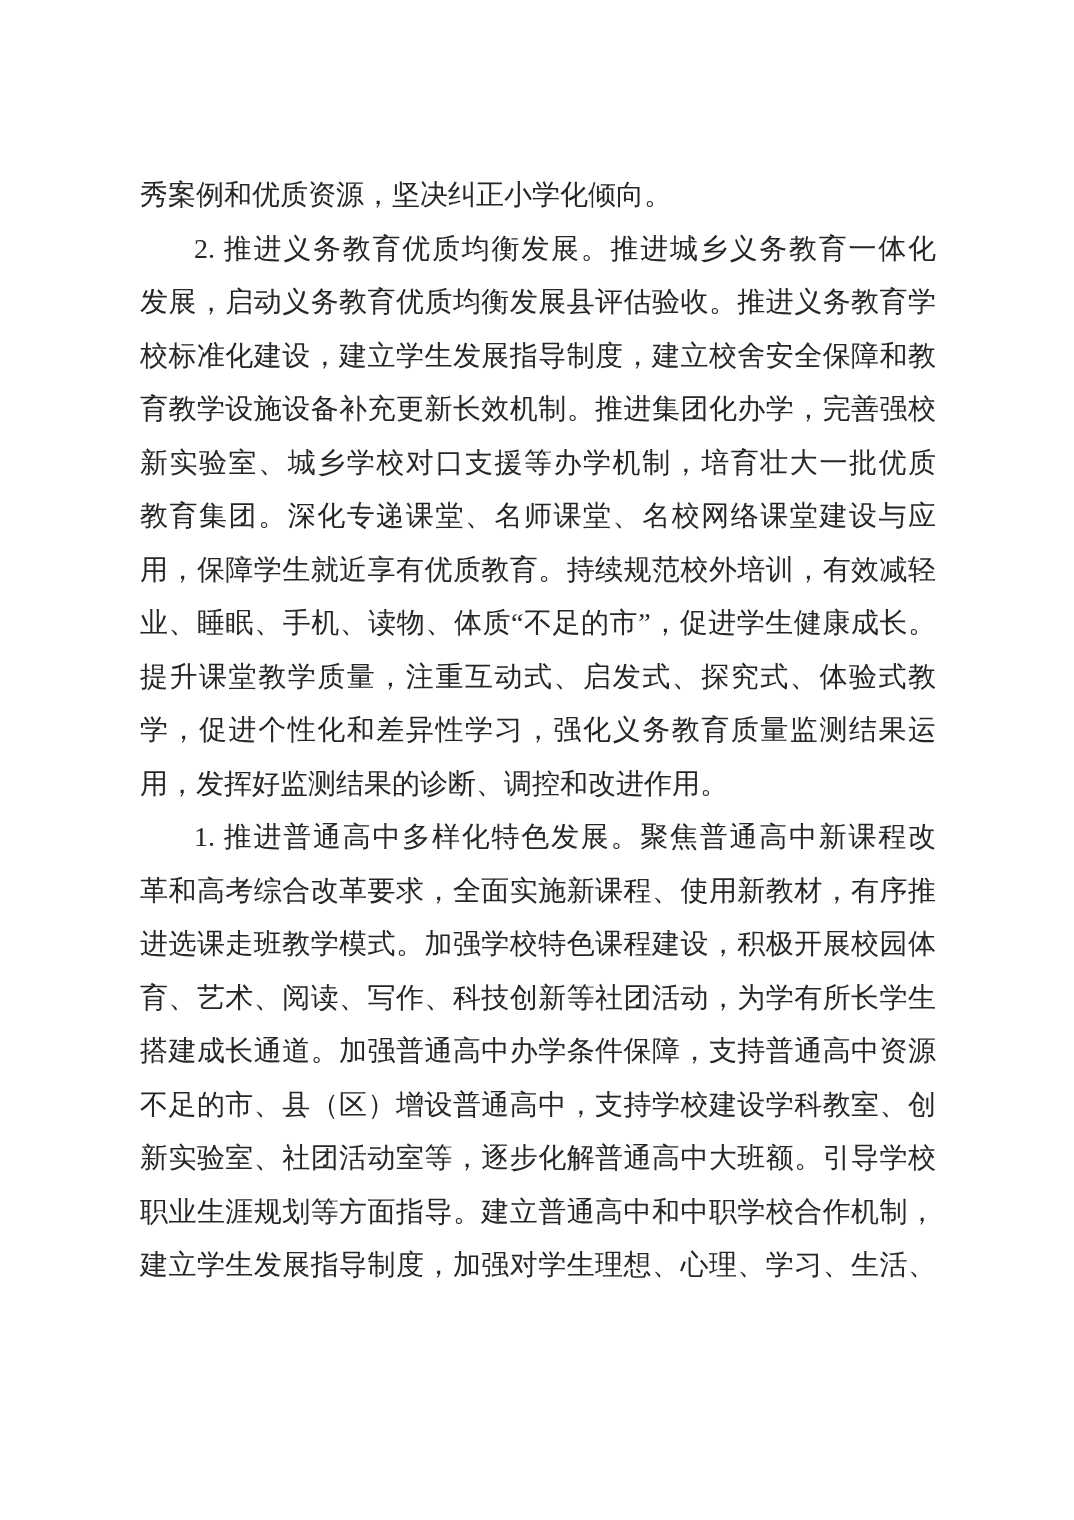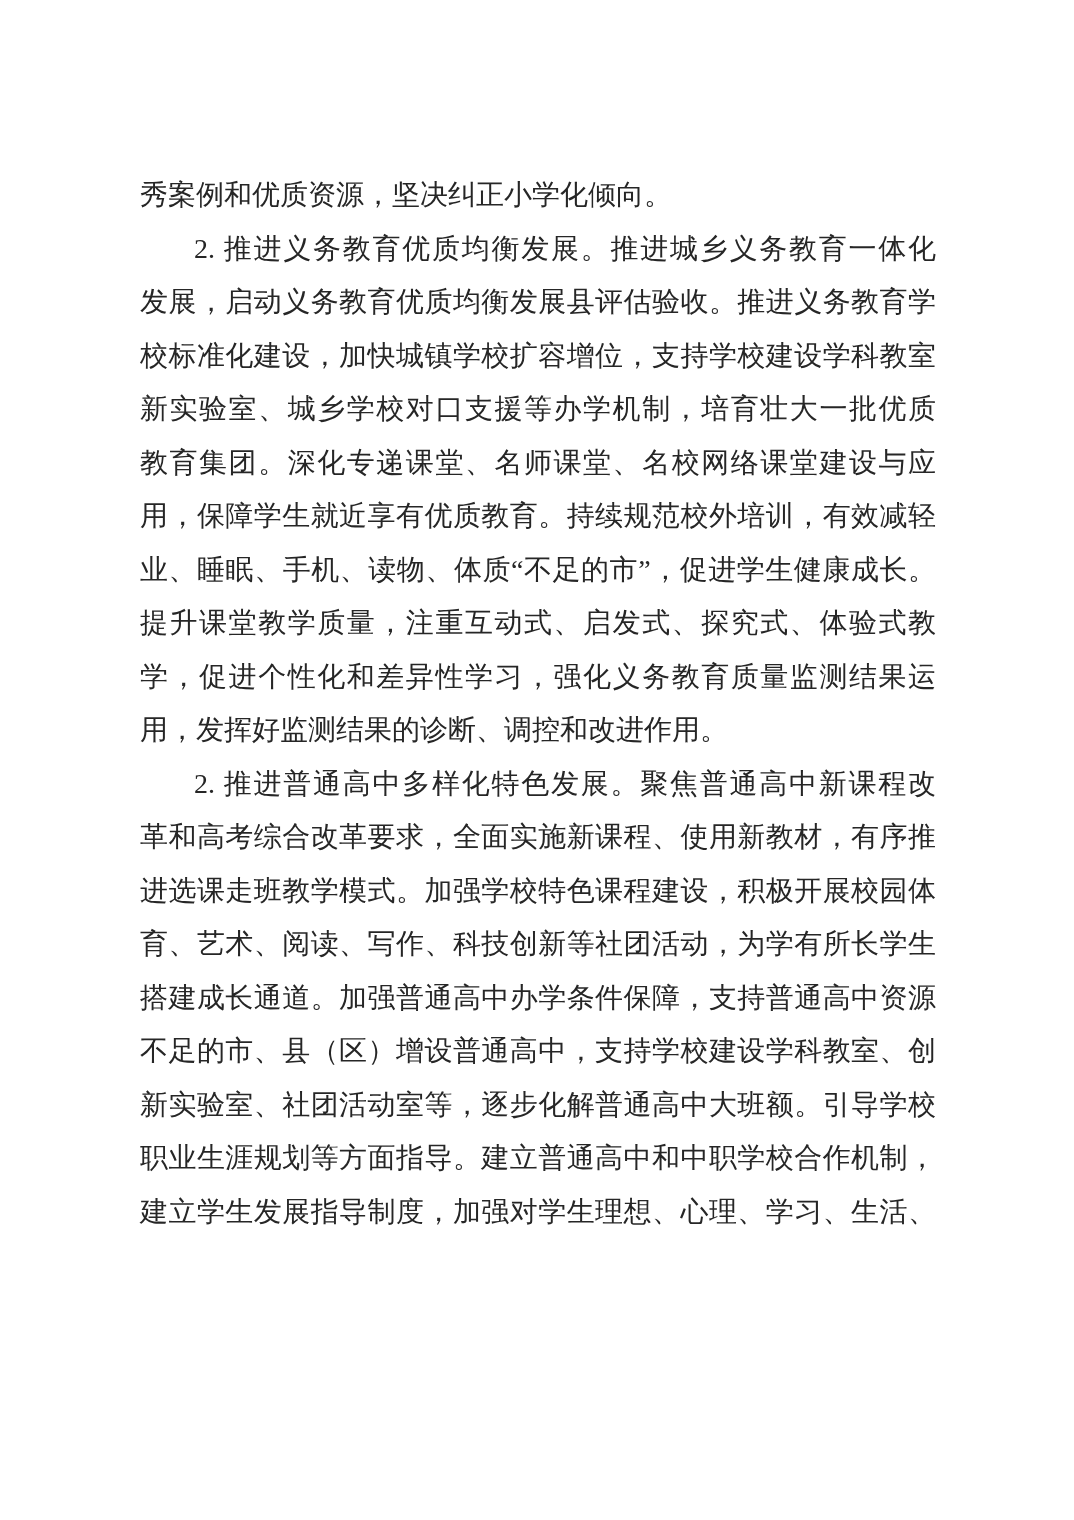--- a/index.html
+++ b/index.html
@@ -63,31 +63,32 @@
 
 <div class="page">
 
   <div class="text-block" id="text-block">
       <div class="paragraph">
         <div class="line short">秀案例和优质资源，坚决纠正小学化倾向。</div>
       </div>
       <div class="paragraph">
         <div class="line indent">2. 推进义务教育优质均衡发展。推进城乡义务教育一体化</div>
         <div class="line">发展，启动义务教育优质均衡发展县评估验收。推进义务教育学</div>
-        <div class="line">校标准化建设，加快城镇学校扩容增位，支持学校建设学科教室</div>
+        <div class="line">校标准化建设，建立学生发展指导制度，建立校舍安全保障和教</div>
+        <div class="line">育教学设施设备补充更新长效机制。推进集团化办学，完善强校</div>
         <div class="line">新实验室、城乡学校对口支援等办学机制，培育壮大一批优质</div>
         <div class="line">教育集团。深化专递课堂、名师课堂、名校网络课堂建设与应</div>
         <div class="line">用，保障学生就近享有优质教育。持续规范校外培训，有效减轻</div>
         <div class="line">业、睡眠、手机、读物、体质“不足的市”，促进学生健康成长。</div>
         <div class="line">提升课堂教学质量，注重互动式、启发式、探究式、体验式教</div>
         <div class="line">学，促进个性化和差异性学习，强化义务教育质量监测结果运</div>
         <div class="line short">用，发挥好监测结果的诊断、调控和改进作用。</div>
       </div>
       <div class="paragraph">
-        <div class="line indent">2. 推进普通高中多样化特色发展。聚焦普通高中新课程改</div>
+        <div class="line indent">1. 推进普通高中多样化特色发展。聚焦普通高中新课程改</div>
         <div class="line">革和高考综合改革要求，全面实施新课程、使用新教材，有序推</div>
         <div class="line">进选课走班教学模式。加强学校特色课程建设，积极开展校园体</div>
         <div class="line">育、艺术、阅读、写作、科技创新等社团活动，为学有所长学生</div>
         <div class="line">搭建成长通道。加强普通高中办学条件保障，支持普通高中资源</div>
         <div class="line">不足的市、县（区）增设普通高中，支持学校建设学科教室、创</div>
         <div class="line">新实验室、社团活动室等，逐步化解普通高中大班额。引导学校</div>
         <div class="line">职业生涯规划等方面指导。建立普通高中和中职学校合作机制，</div>
         <div class="line">建立学生发展指导制度，加强对学生理想、心理、学习、生活、</div>
       </div>
     </div>

